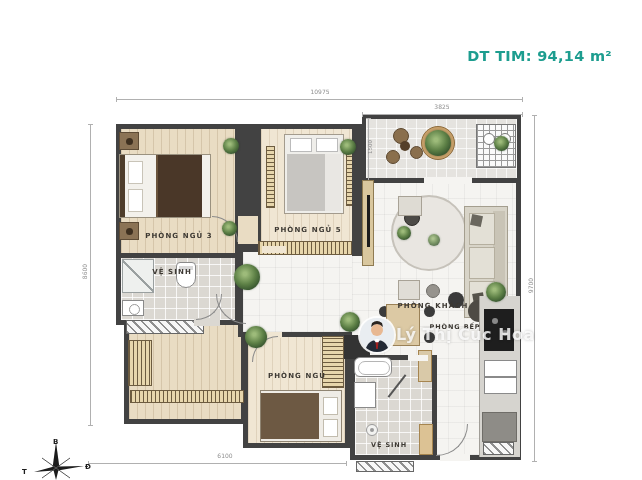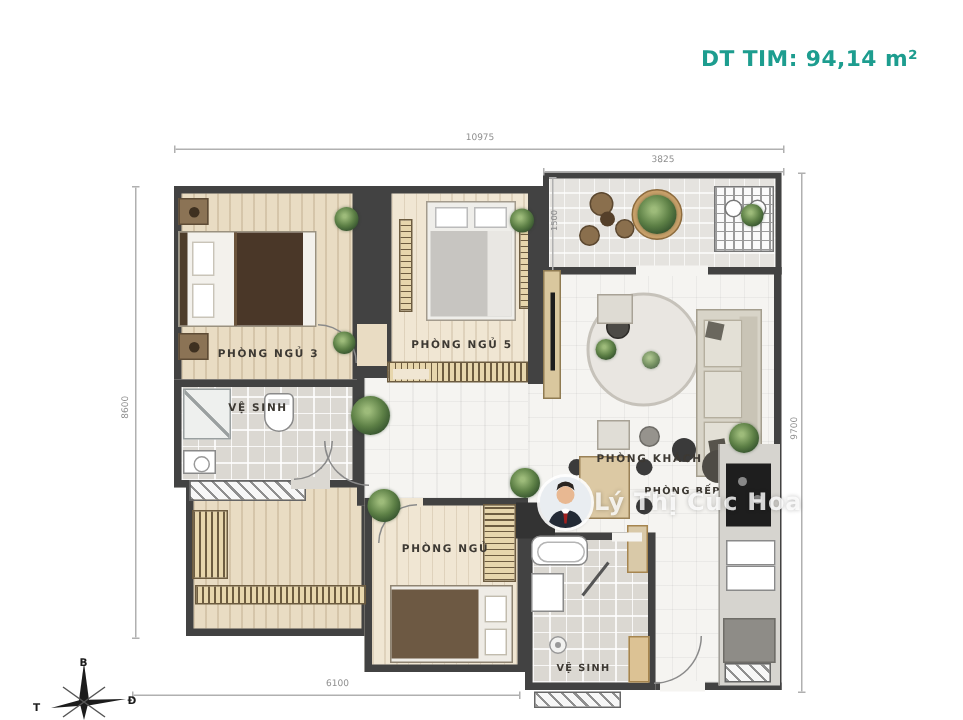--- a/index.html
+++ b/index.html
@@ -45,21 +45,21 @@
   .watermark{position:absolute;z-index:9;font-size:16px;font-weight:bold;color:rgba(255,255,255,.82);
              text-shadow:0 0 3px rgba(0,0,0,.25);letter-spacing:.5px;white-space:nowrap;}
   .avatar{position:absolute;z-index:10;width:34px;height:34px;border-radius:50%;overflow:hidden;
           background:#eef0f2;box-shadow:0 0 0 2px rgba(255,255,255,.9),0 1px 3px rgba(0,0,0,.3);}
 </style>
 </head>
 <body>
 
 <div class="canvas">
 
-  <div class="area-line" style="top:32px;">DT TIM: 94,14 m²</div>
+  <div class="area-line" style="top:48px;">DT TIM: 94,14 m²</div>
 
   <div class="dim" style="left:116px;top:97px;width:405px;"></div>
   <div class="dimlbl" style="left:296px;top:88px;width:48px;">10975</div>
   <div class="dim" style="left:362px;top:112px;width:159px;"></div>
   <div class="dimlbl" style="left:420px;top:103px;width:44px;">3825</div>
   <div class="dimv" style="left:88px;top:124px;height:300px;"></div>
   <div class="dimlbl rot" style="left:66px;top:268px;width:36px;">8600</div>
   <div class="dimv" style="left:532px;top:115px;height:345px;"></div>
   <div class="dimlbl rot" style="left:512px;top:282px;width:36px;">9700</div>
   <div class="dim" style="left:88px;top:461px;width:257px;"></div>
@@ -131,21 +131,21 @@
   <div class="hatch" style="left:126px;top:320px;width:78px;height:14px;"></div>
   <div class="slat-h" style="left:128px;top:340px;width:24px;height:46px;"></div>
   <div class="slat-h" style="left:130px;top:390px;width:114px;height:13px;"></div>
 
   <div class="furn" style="left:260px;top:390px;width:82px;height:52px;background:#efece6;border:1px solid #8f8472;">
     <div style="position:absolute;left:0;top:2px;width:58px;height:46px;background:#6d5943;"></div>
     <div style="position:absolute;left:62px;top:6px;width:13px;height:16px;background:#fff;border:1px solid #c2bcae;"></div>
     <div style="position:absolute;left:62px;top:28px;width:13px;height:16px;background:#fff;border:1px solid #c2bcae;"></div>
   </div>
   <div class="slat-v" style="left:322px;top:336px;width:22px;height:52px;"></div>
-  <div class="lbl" style="left:255px;top:362px;width:84px;text-align:center;">PHÒNG NGỦ</div>
+  <div class="lbl" style="left:255px;top:372px;width:84px;text-align:center;">PHÒNG NGỦ</div>
 
   <div class="furn circ" style="left:421px;top:126px;width:34px;height:34px;background:#c8a06a;border:1px solid #8d6c3e;"></div>
   <div class="plant" style="left:425px;top:130px;width:26px;height:26px;"></div>
   <div class="plant" style="left:494px;top:136px;width:15px;height:15px;"></div>
   <div class="furn circ" style="left:393px;top:128px;width:16px;height:16px;background:#8a6f4d;border:1px solid #5c4830;"></div>
   <div class="furn circ" style="left:386px;top:150px;width:14px;height:14px;background:#8a6f4d;border:1px solid #5c4830;"></div>
   <div class="furn circ" style="left:410px;top:146px;width:13px;height:13px;background:#8a6f4d;border:1px solid #5c4830;"></div>
   <div class="furn circ" style="left:400px;top:141px;width:10px;height:10px;background:#55402a;"></div>
   <div class="gridbox" style="left:476px;top:124px;width:40px;height:44px;">
       <div class="circ" style="position:absolute;left:6px;top:8px;width:10px;height:10px;border:1px solid #777;background:#fff;"></div>

